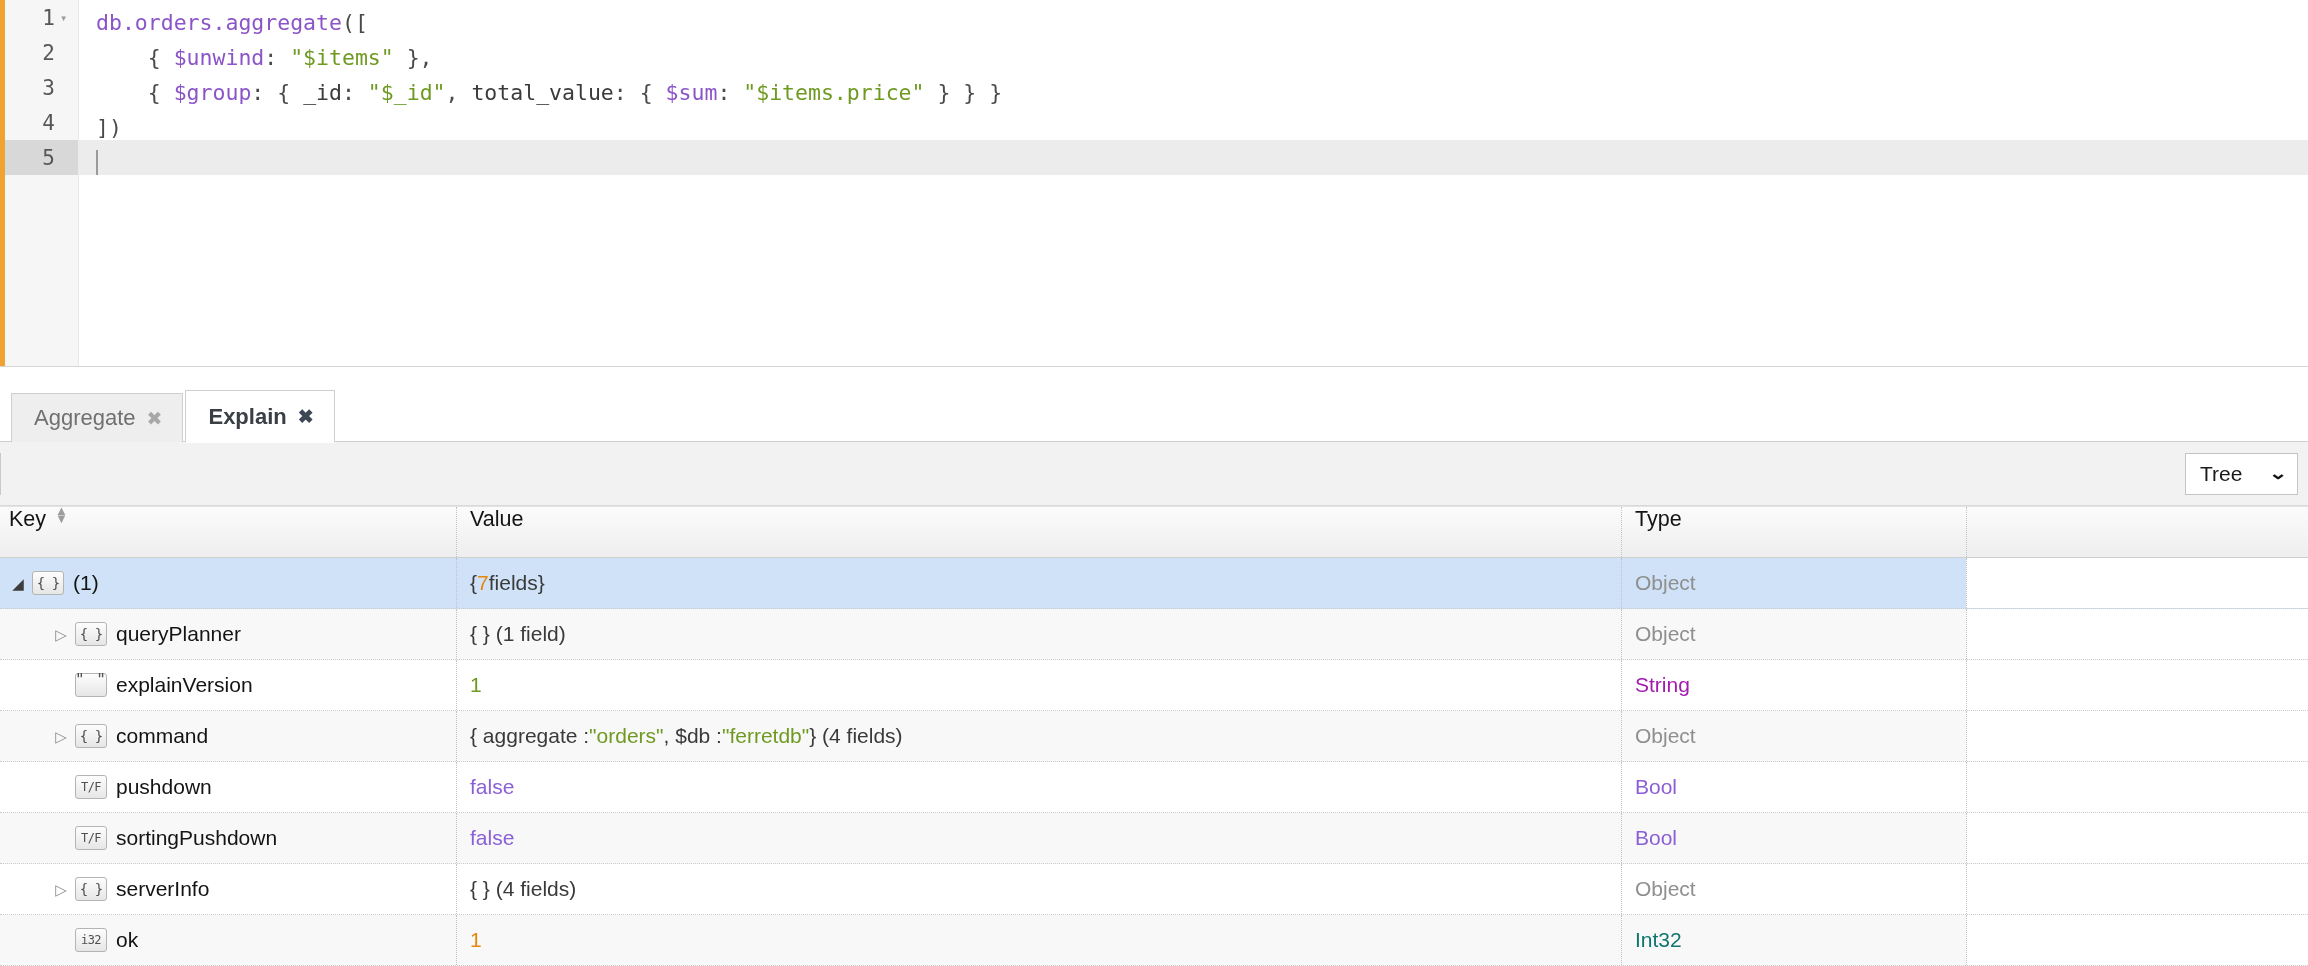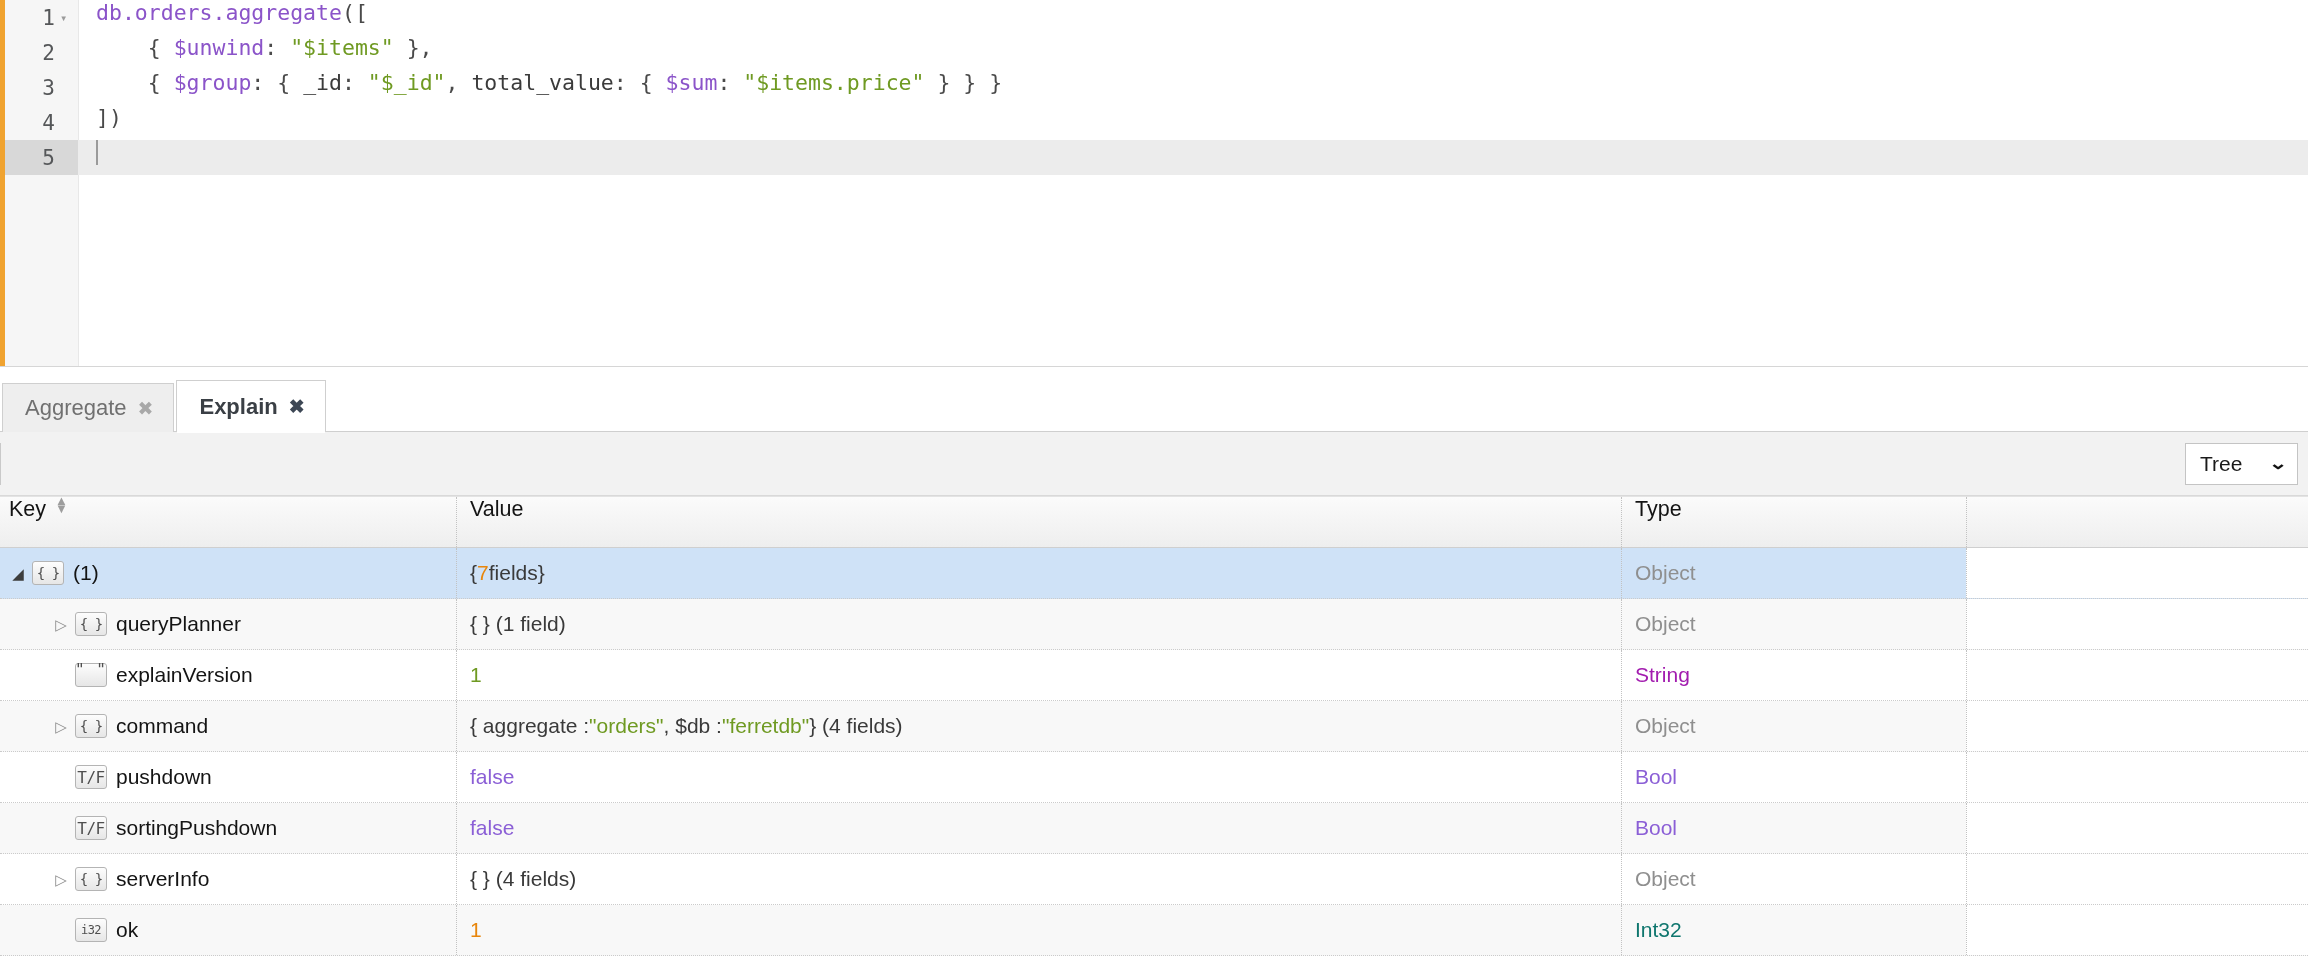--- a/index.html
+++ b/index.html
@@ -47,41 +47,41 @@
     font-size:21px;
     z-index:2;
   }
   .ln-num{display:inline-block;}
   .fold{
     display:inline-block;width:17px;text-align:center;
     color:#9b9b9b;font-size:12px;line-height:1;
   }
   .fold.empty{visibility:hidden;}
   .ln-code{
-    flex:1;height:35px;display:flex;align-items:flex-start;
+    flex:1;height:35px;display:flex;align-items:flex-end;
     padding-left:18px;box-sizing:border-box;
     white-space:pre;
     color:#3b3b3b;
   }
   .cursor{
     display:inline-block;width:2px;height:25px;background:#9a9a9a;
     margin-left:0px;
   }
   .tok-id{color:#8b54c9;}
   .tok-str{color:#6f9a22;}
   .tok-punc{color:#4a4a4a;}
   .tok-plain{color:#3b3b3b;}
 
   
   #tabbar{
-    height:66px;
+    height:76px;
     background:#ffffff;
     border-top:1px solid #d6d6d6;
     display:flex;align-items:flex-end;
-    padding-left:2px;
+    padding-left:11px;
     box-sizing:border-box;
     position:relative;
   }
   #tabbar:after{
     content:"";position:absolute;left:0;right:0;bottom:0;height:1px;background:#cfcfcf;
   }
   .tab{
     position:relative;
     height:52px;
     display:flex;align-items:center;
@@ -191,21 +191,21 @@
   .arrow.open{color:#3d3d3d;}
   .arrow.none{visibility:hidden;}
 
   .ticon{
     width:32px;min-width:32px;height:24px;
     border:1px solid #b4b4b4;
     border-radius:3px;
     background:linear-gradient(#fdfdfd,#e6e6e6);
     display:inline-flex;align-items:center;justify-content:center;
     font-family:"DejaVu Sans Mono","Liberation Mono",monospace;
-    font-size:16px;
+    font-size:12px;
     color:#4f4f4f;
     margin-right:9px;
     letter-spacing:-0.5px;
     box-sizing:border-box;
   }
   .ticon.obj{font-size:14px;letter-spacing:-1px;}
   .ticon.str{font-size:16px;letter-spacing:1px;line-height:0.4;padding-bottom:9px;}
   .ticon.num{font-size:12px;letter-spacing:-0.6px;}
 
   .keytext{color:#141414;}

